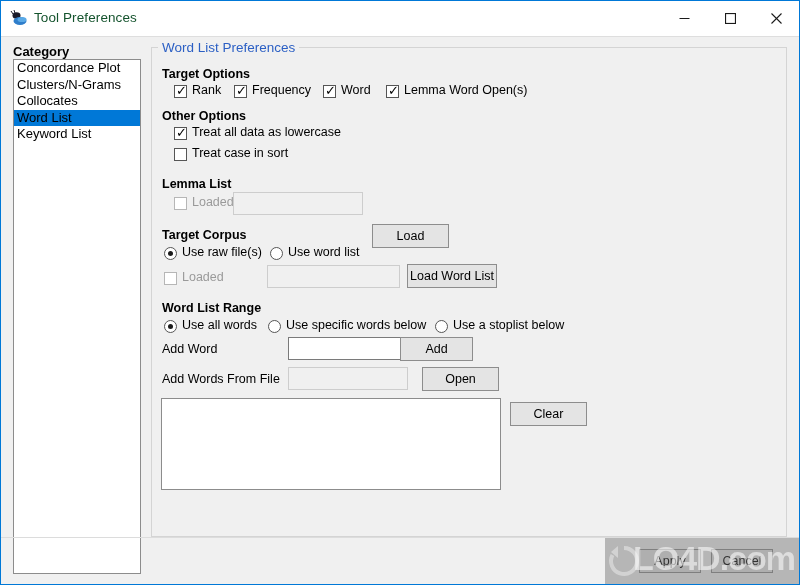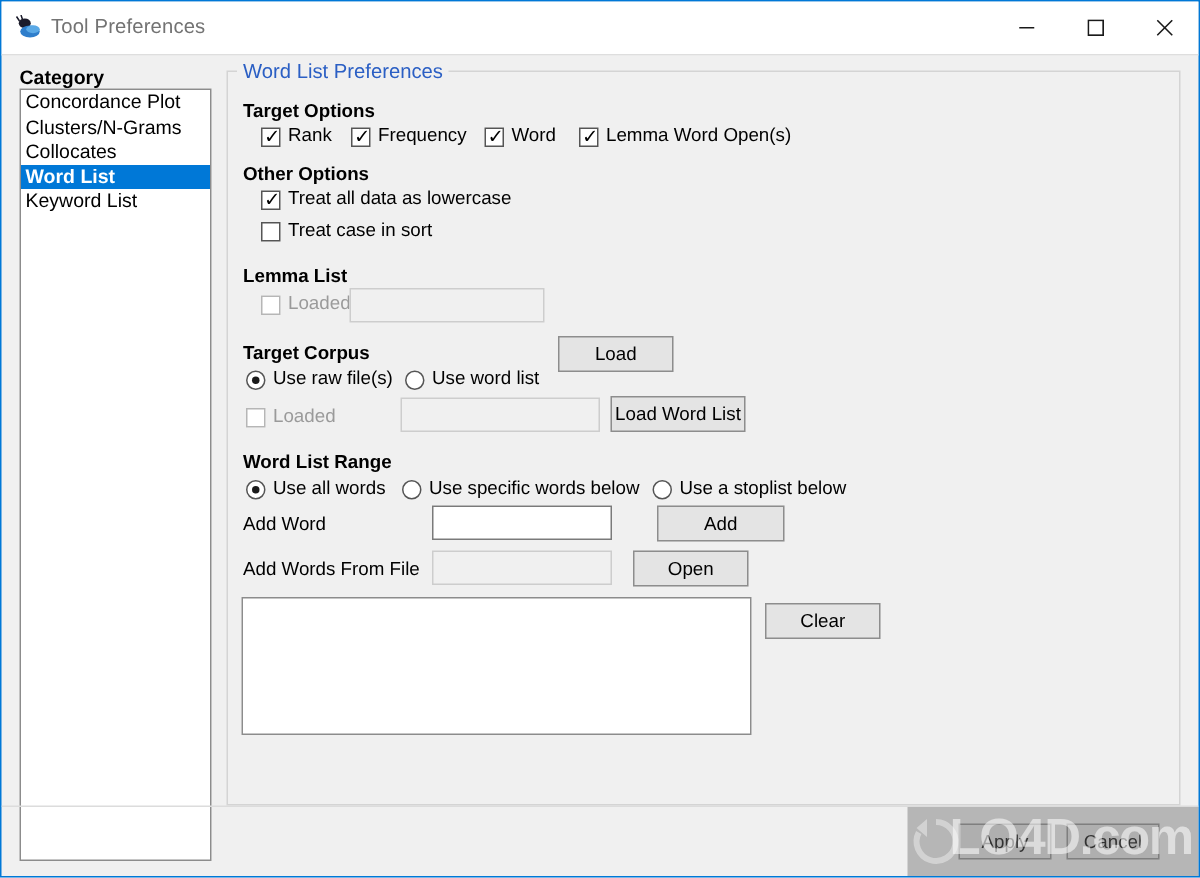--- a/index.html
+++ b/index.html
@@ -30,21 +30,21 @@
   }
   #app-icon {
     position: absolute;
     left: 9px; top: 9px;
     width: 18px; height: 18px;
   }
   #title-text {
     position: absolute;
     left: 33px; top: 9px;
     font-size: 13.5px;
-    color: #737373;
+    color: #14532d;
     letter-spacing: 0.1px;
     white-space: nowrap;
   }
   .winbtn {
     position: absolute;
     top: 0; height: 35px; width: 46px;
     display: flex; align-items: center; justify-content: center;
   }
   .winbtn svg { display: block; }
   #btn-min  { right: 92px; }
@@ -69,22 +69,21 @@
   .cat-item {
     height: 16.5px;
     line-height: 16.5px;
     padding-left: 3px;
     font-size: 13px;
     color: #000;
     white-space: nowrap;
   }
   .cat-item.selected {
     background: #0078d7;
-    color: #ffffff;
-    font-weight: bold;
+    color: #000000;
   }
 
   
   #groupbox {
     position: absolute;
     left: 150px; top: 46px;
     width: 636px; height: 490px;
     border: 1px solid #d4d4d4;
     background: transparent;
   }
@@ -369,21 +368,21 @@
   </div>
   <div class="radio-row" style="left:434px; top:319px;">
     <span class="radio"></span>
     <span class="lbl">Use a stoplist below</span>
   </div>
 
   <div class="field-label" style="left:161px; top:341px;">Add Word</div>
   <div class="textfield" style="left:287px; top:336px; width:120px; height:23px;">
     <input type="text" value="" style="">
   </div>
-  <div class="btn" style="left:437px; top:336px; width:85px; height:24px;">Add</div>
+  <div class="btn" style="left:399px; top:336px; width:73px; height:24px;">Add</div>
 
   <div class="field-label" style="left:161px; top:371px;">Add Words From File</div>
   <div class="textfield disabled" style="left:287px; top:366px; width:120px; height:23px;">
     <input type="text" readonly="" disabled="" value="" style="">
   </div>
   <div class="btn" style="left:421px; top:366px; width:77px; height:24px;">Open</div>
 
   <div id="stoplist-area"></div>
   <div class="btn" style="left:509px; top:401px; width:77px; height:24px;">Clear</div>
 

